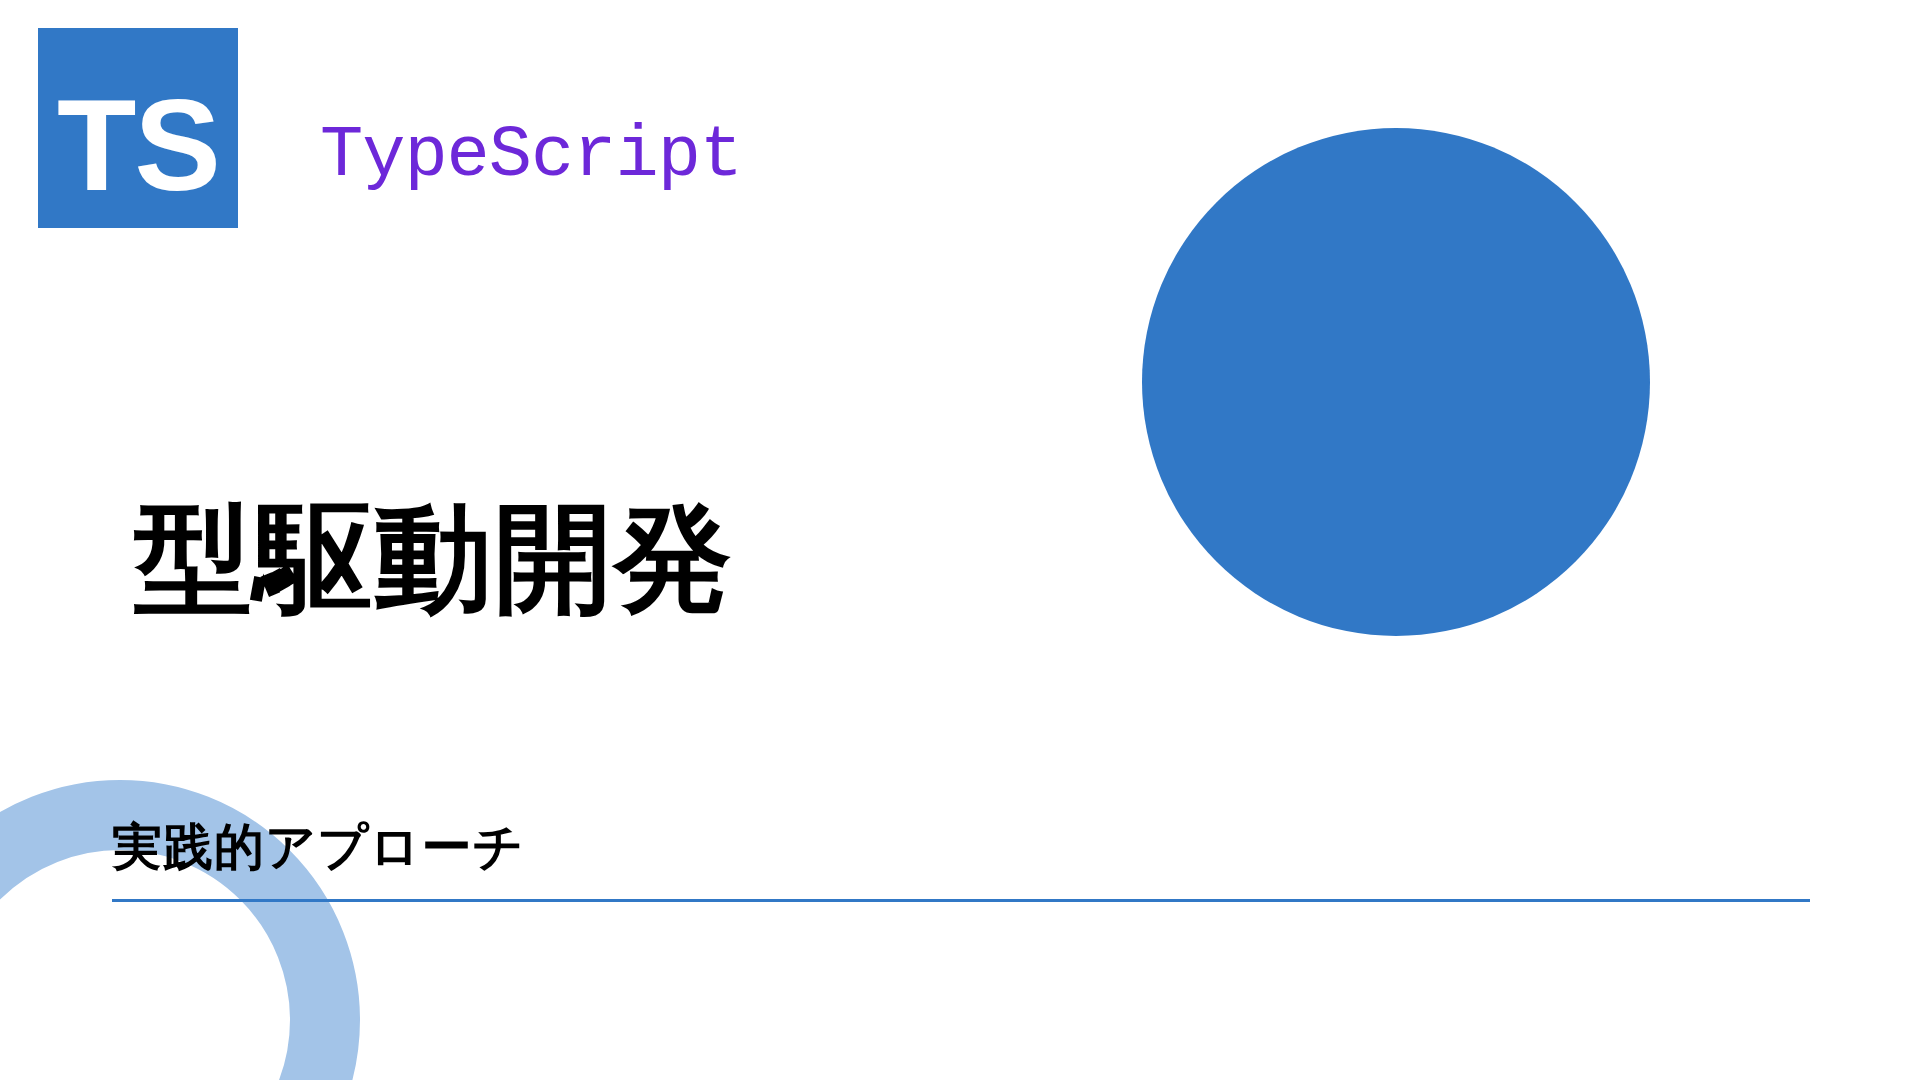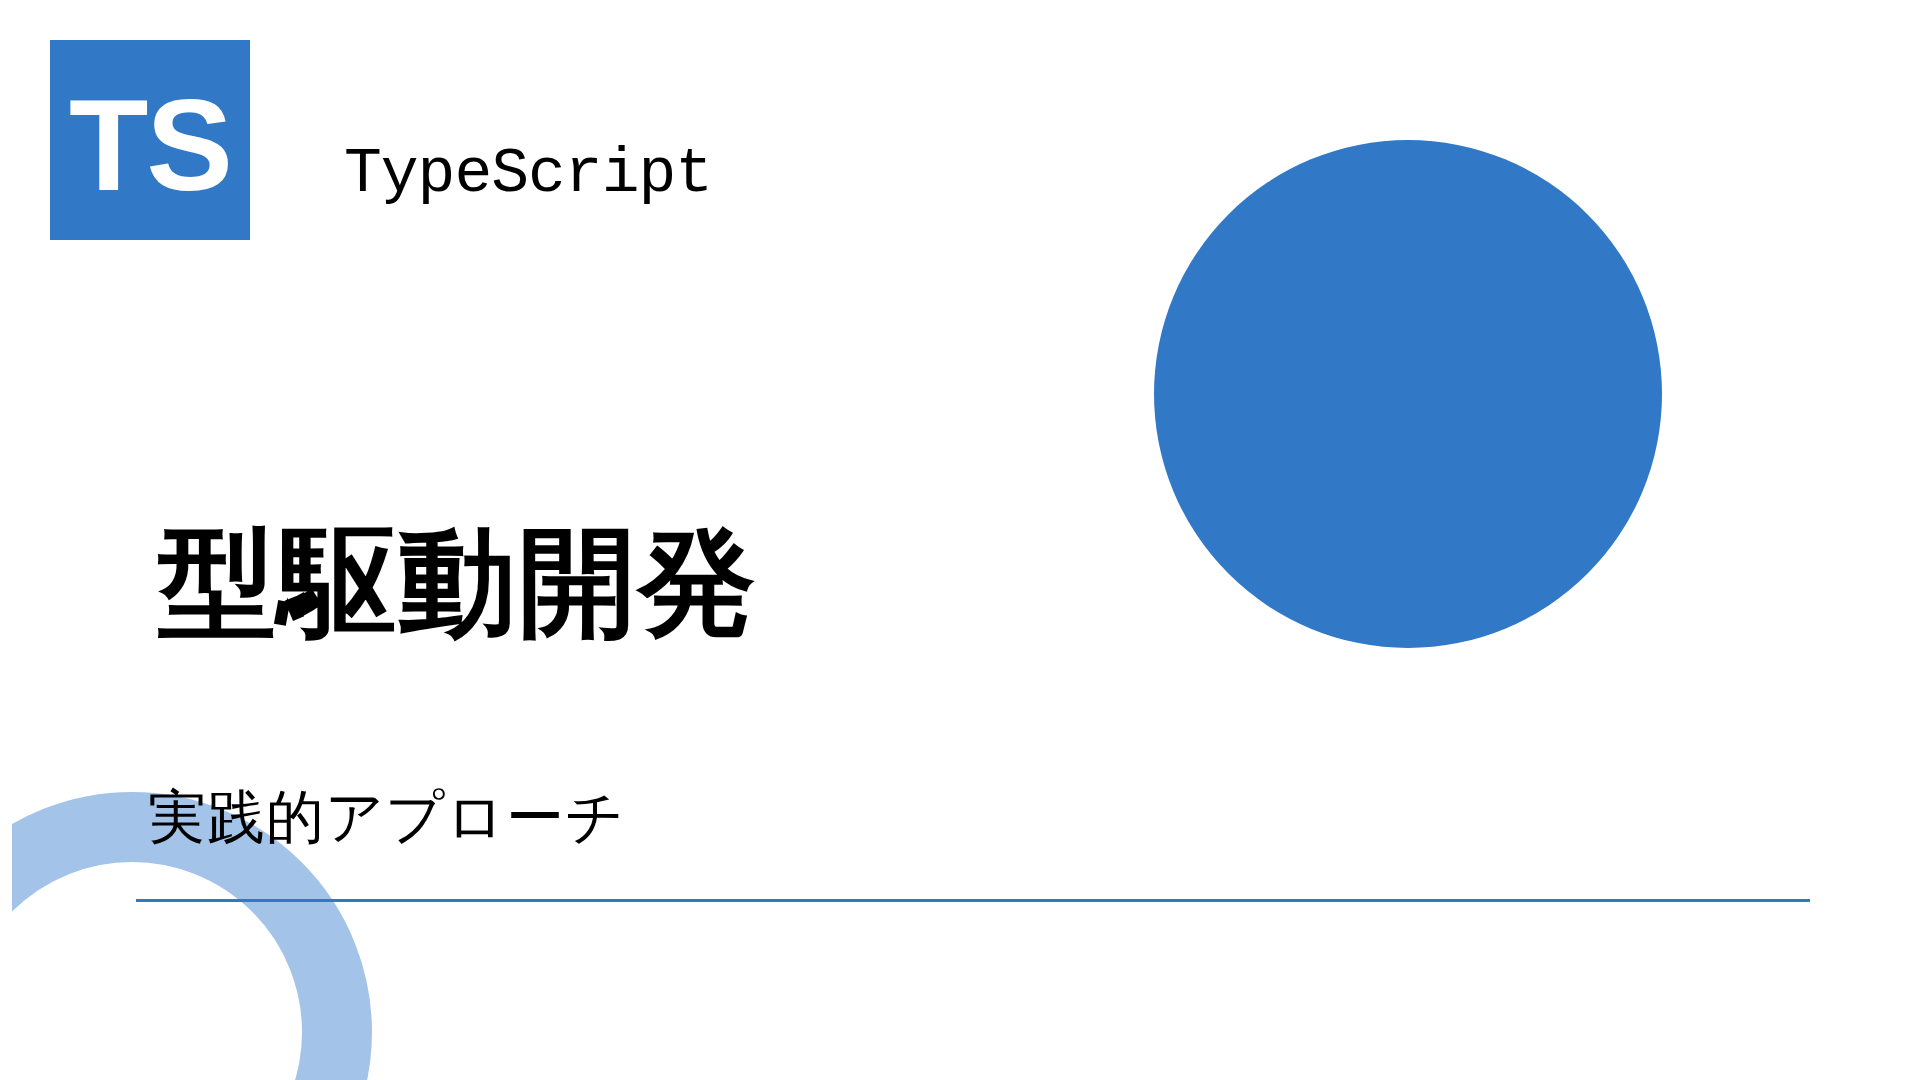--- a/index.html
+++ b/index.html
@@ -1,17 +1,17 @@
 <!DOCTYPE html>
 <html><head>
   <meta charset="utf-8">
   <style>
     * {
       margin: 0;
-      padding: 12px;
+      padding: 0;
       box-sizing: border-box;
     }
     body {
       width: 1920px;
       height: 1080px;
       background: #ffffff;
       position: relative;
       overflow: hidden;
       font-family: "Hiragino Kaku Gothic ProN", "メイリオ", sans-serif;
     }
@@ -32,45 +32,45 @@
       font-size: 130px;
       font-weight: 700;
       font-family: "Segoe UI", Arial, sans-serif;
       line-height: 1;
       letter-spacing: -2px;
     }
     .brand-title {
       position: absolute;
       top: 115px;
       left: 320px;
-      font-size: 63px;
+      font-size: 72px;
       font-weight: 500;
-      color: #000000;
+      color: #6d28d9;
       font-family: "Consolas", "Courier New", monospace;
       letter-spacing: -1px;
     }
     .main-heading {
       position: absolute;
       top: 480px;
       left: 134px;
       font-size: 118px;
       font-weight: 900;
       color: #000000;
       font-family: "Hiragino Kaku Gothic ProN", "Yu Gothic", sans-serif;
       letter-spacing: 2px;
     }
     .subtitle-container {
       position: absolute;
       bottom: 178px;
       left: 112px;
       right: 110px;
     }
     .subtitle {
-      font-size: 58px;
-      font-weight: 400;
+      font-size: 50px;
+      font-weight: 700;
       color: #000000;
       font-family: "Hiragino Kaku Gothic ProN", "Yu Gothic", sans-serif;
       padding-bottom: 18px;
       letter-spacing: 1px;
     }
     .underline {
       border-bottom: 3px solid #3178c6;
       width: 100%;
     }
     .big-circle {

